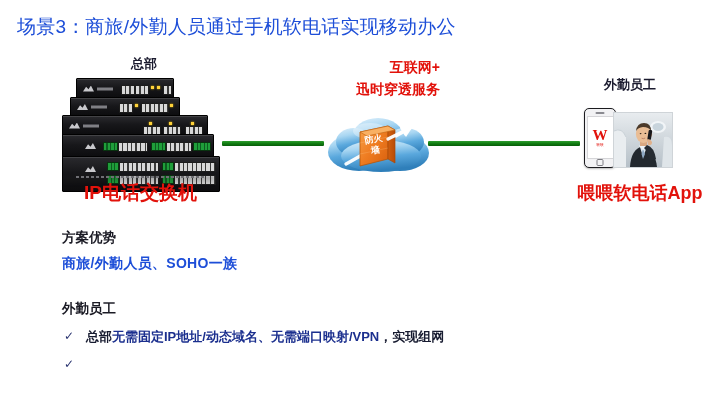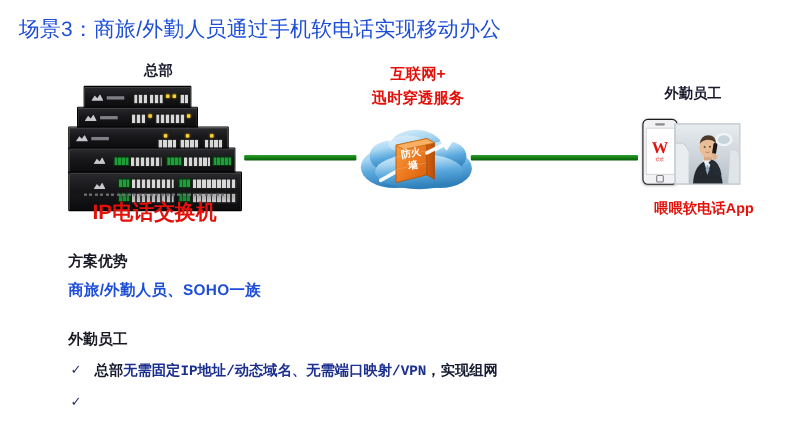--- a/index.html
+++ b/index.html
@@ -65,33 +65,33 @@
     font-weight: bold;
     color: #e2120b;
     white-space: nowrap;
   }
   .cap-red-right {
     position: absolute;
     left: 570px;
     top: 181px;
     width: 140px;
     text-align: center;
-    font-size: 13px;
+    font-size: 18px;
     font-weight: bold;
     color: #e2120b;
     white-space: nowrap;
   }
 
   
   .cloud-label {
     position: absolute;
     left: 320px;
     top: 57px;
     width: 120px;
-    text-align: center;
+    text-align: right;
   }
   .cloud-label .l1 {
     font-size: 14px;
     font-weight: bold;
     color: #e2120b;
     line-height: 20px;
   }
   .cloud-label .l2 {
     font-size: 14px;
     font-weight: bold;
@@ -310,21 +310,21 @@
     line-height: 17px;
     padding-left: 2px;
   }
   .btxt {
     font-size: 13px;
     font-weight: bold;
     line-height: 17px;
     color: #171b30;
     white-space: nowrap;
   }
-  .blue { color: #1b2f8e; font-family: Liberation Mono, monospace; }
+  .blue { color: #1b2f8e; }
   .dark { color: #171b30; }
 </style>
 </head>
 <body>
 
 <div class="slide">
 
   <div class="title">场景3：商旅/外勤人员通过手机软电话实现移动办公</div>
 
   <div class="cap-hq">总部</div>

